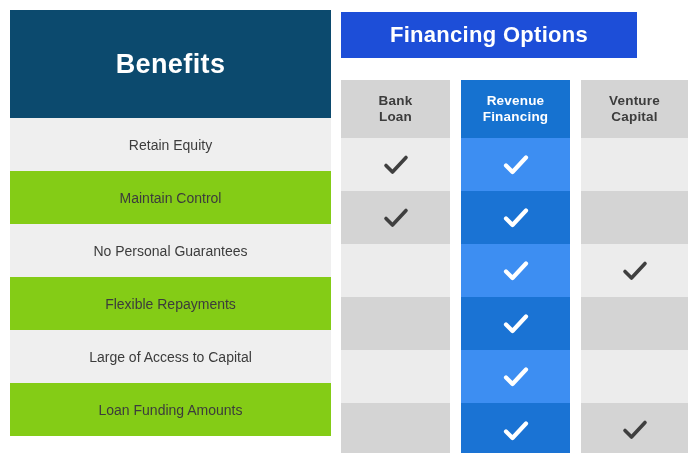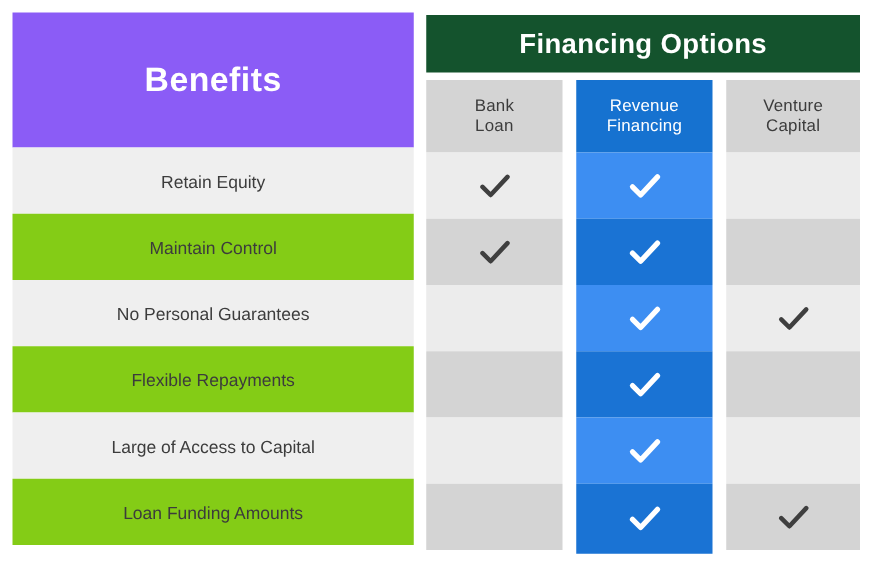--- a/index.html
+++ b/index.html
@@ -25,21 +25,21 @@
   #benefits-col {
     position: absolute;
     left: 10px;
     top: 10px;
     width: 321px;
     height: 433px;
   }
 
   #benefits-header {
     height: 108px;
-    background: #8b5cf6;
+    background: #0c4a6e;
     display: flex;
     align-items: center;
     justify-content: center;
   }
   #benefits-header .title {
     color: #ffffff;
     font-size: 27px;
     font-weight: bold;
     letter-spacing: .4px;
   }
@@ -54,23 +54,23 @@
     font-weight: 500;
   }
   .benefit-row.odd  { background: #efefef; }
   .benefit-row.even { background: #84cc16; }
 
   
   #financing-header {
     position: absolute;
     left: 341px;
     top: 12px;
-    width: 347px;
+    width: 296px;
     height: 46px;
-    background: #14532d;
+    background: #1d4ed8;
     display: flex;
     align-items: center;
     justify-content: center;
   }
   #financing-header .title {
     color: #ffffff;
     font-size: 22px;
     font-weight: bold;
     letter-spacing: .3px;
   }
@@ -83,23 +83,24 @@
   #col-revenue  { left: 461px; width: 109px; }
   #col-venture  { left: 581px; width: 107px; }
 
   .opt-head {
     height: 58px;
     display: flex;
     align-items: center;
     justify-content: center;
     text-align: center;
     font-size: 13.5px;
-    font-weight: normal;
+    font-weight: bold;
     line-height: 1.22;
     letter-spacing: .2px;
+    margin-top: 16px;
   }
   .opt-head.plain {
     background: #d4d4d4;
     color: #3c3c3c;
   }
   .opt-head.highlight {
     background: #1672d0;
     color: #ffffff;
   }
 

